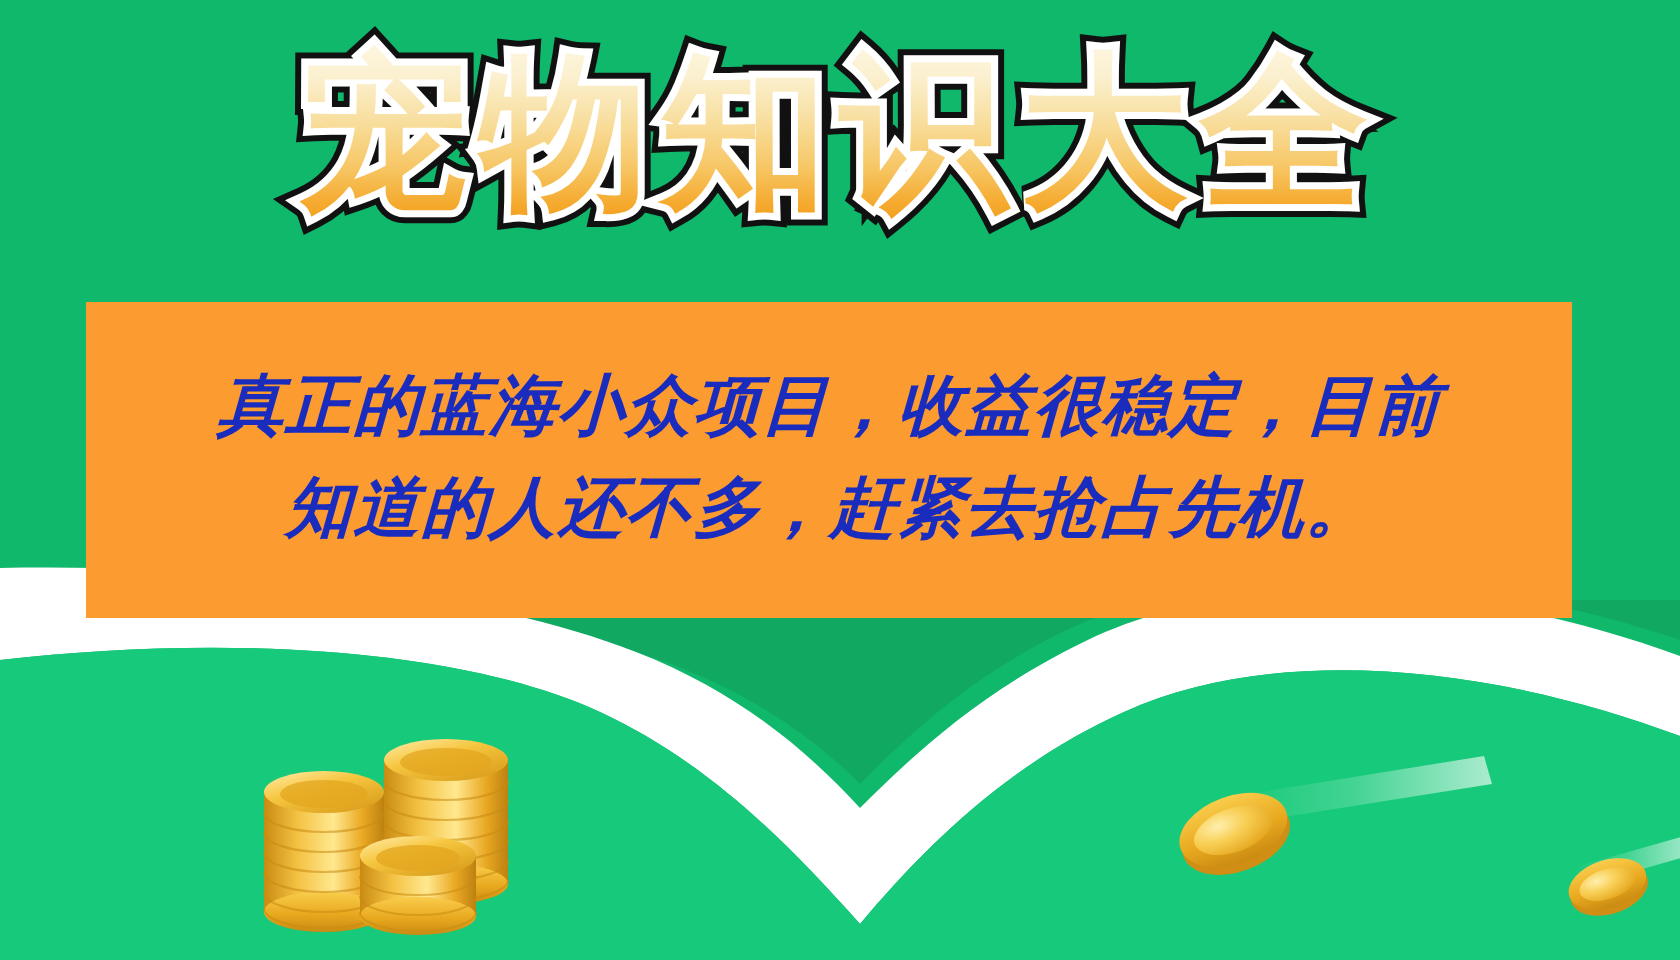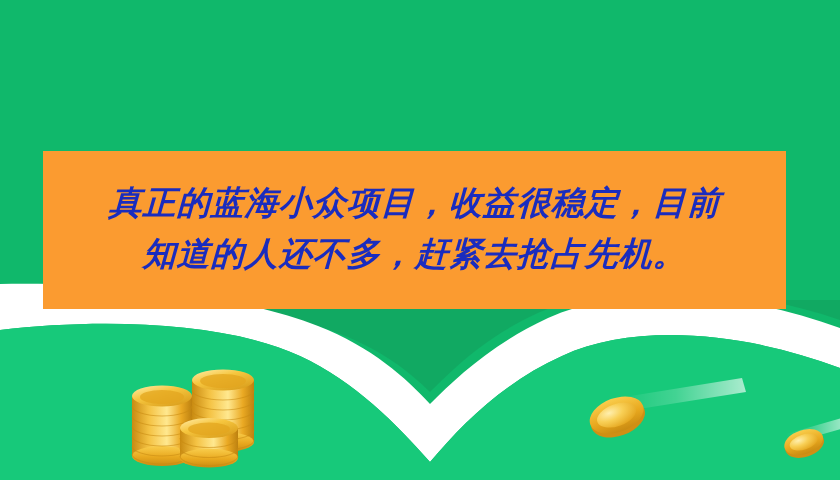--- a/index.html
+++ b/index.html
@@ -246,19 +246,26 @@
   </svg>
 
   <svg class="coin-single coin-b" viewBox="0 0 44 34" xmlns="http://www.w3.org/2000/svg">
     <g transform="rotate(-18 22 17)">
       <ellipse cx="22" cy="19" rx="20" ry="12" fill="#d08f14"></ellipse>
       <ellipse cx="22" cy="16" rx="20" ry="12" fill="url(#coinRimGrad)"></ellipse>
       <ellipse cx="22" cy="16" rx="14.5" ry="7.5" fill="url(#coinFaceGrad)"></ellipse>
     </g>
   </svg>
 
+  <div class="title-wrap">
+    <div class="title-stack">
+      <div class="title-text title-outline">宠物知识大全</div>
+      <div class="title-text title-rim">宠物知识大全</div>
+      <div class="title-text title-fill">宠物知识大全</div>
+    </div>
+  </div>
 
   <div class="subtitle-box">
     <div class="subtitle-line">真正的蓝海小众项目，收益很稳定，目前</div>
     <div class="subtitle-line">知道的人还不多，赶紧去抢占先机。</div>
   </div>
 
 </div>
 
 </body></html>

